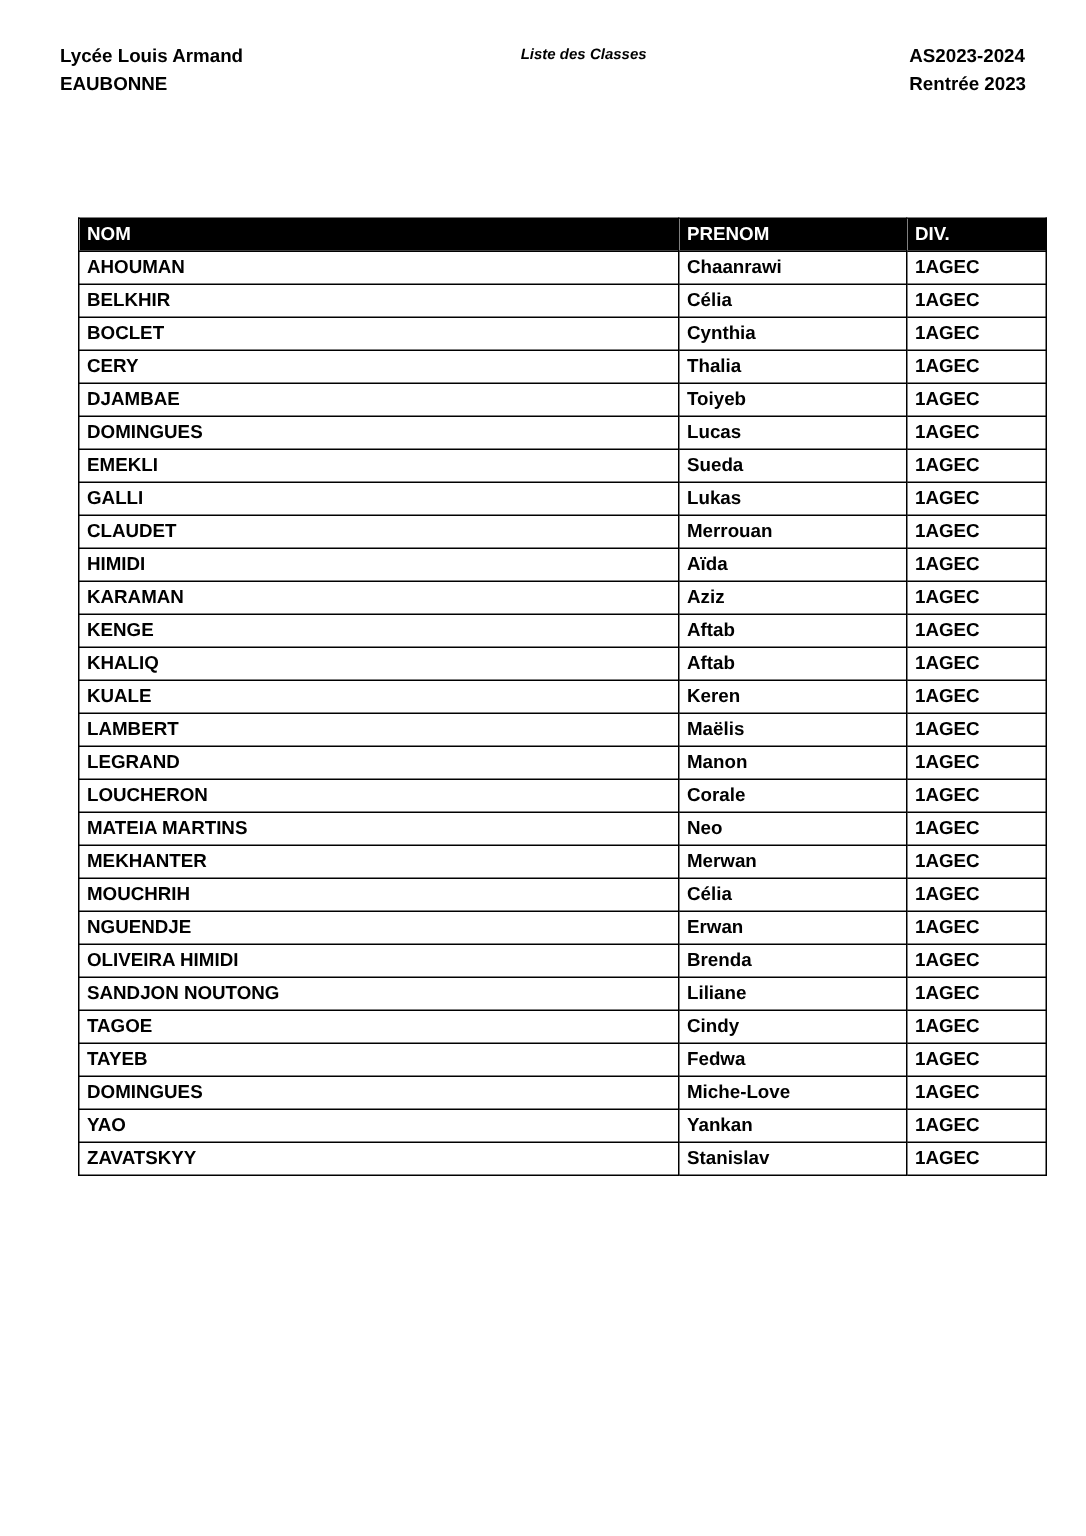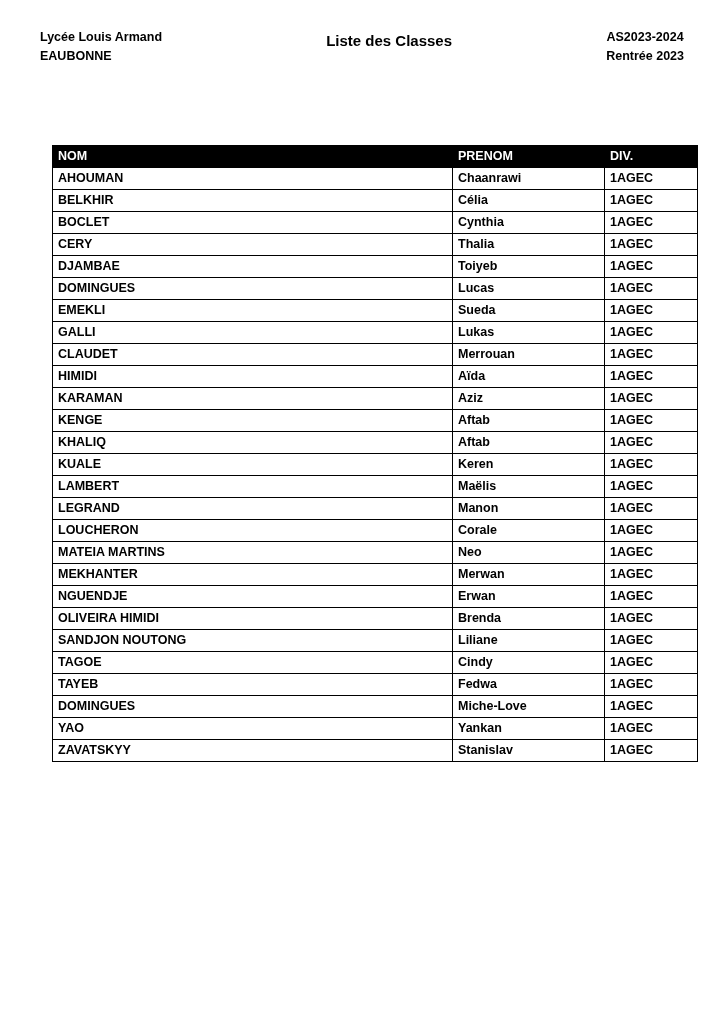--- a/index.html
+++ b/index.html
@@ -34,25 +34,26 @@
     text-align: left;
     white-space: nowrap;
   }
   .header-center {
     text-align: center;
     flex: 1;
     padding-top: 1px;
     padding-left: 10px;
   }
   .header-right {
-    text-align: center;
+    text-align: left;
     white-space: nowrap;
   }
   .header-center .line {
-    font-size: 15px;
+    font-size: 10px;
+    font-style: italic;
   }
   .spacer {
     height: 66px;
   }
   table.roster {
     border-collapse: collapse;
     width: 645px;
     margin: 12px;
     table-layout: fixed;
   }
@@ -201,20 +202,25 @@
           <td>MATEIA MARTINS</td>
           <td>Neo</td>
           <td>1AGEC</td>
         </tr>
       <tr>
           <td>MEKHANTER</td>
           <td>Merwan</td>
           <td>1AGEC</td>
         </tr>
       <tr>
+          <td>MOUCHRIH</td>
+          <td>Célia</td>
+          <td>1AGEC</td>
+        </tr>
+      <tr>
           <td>NGUENDJE</td>
           <td>Erwan</td>
           <td>1AGEC</td>
         </tr>
       <tr>
           <td>OLIVEIRA HIMIDI</td>
           <td>Brenda</td>
           <td>1AGEC</td>
         </tr>
       <tr>

